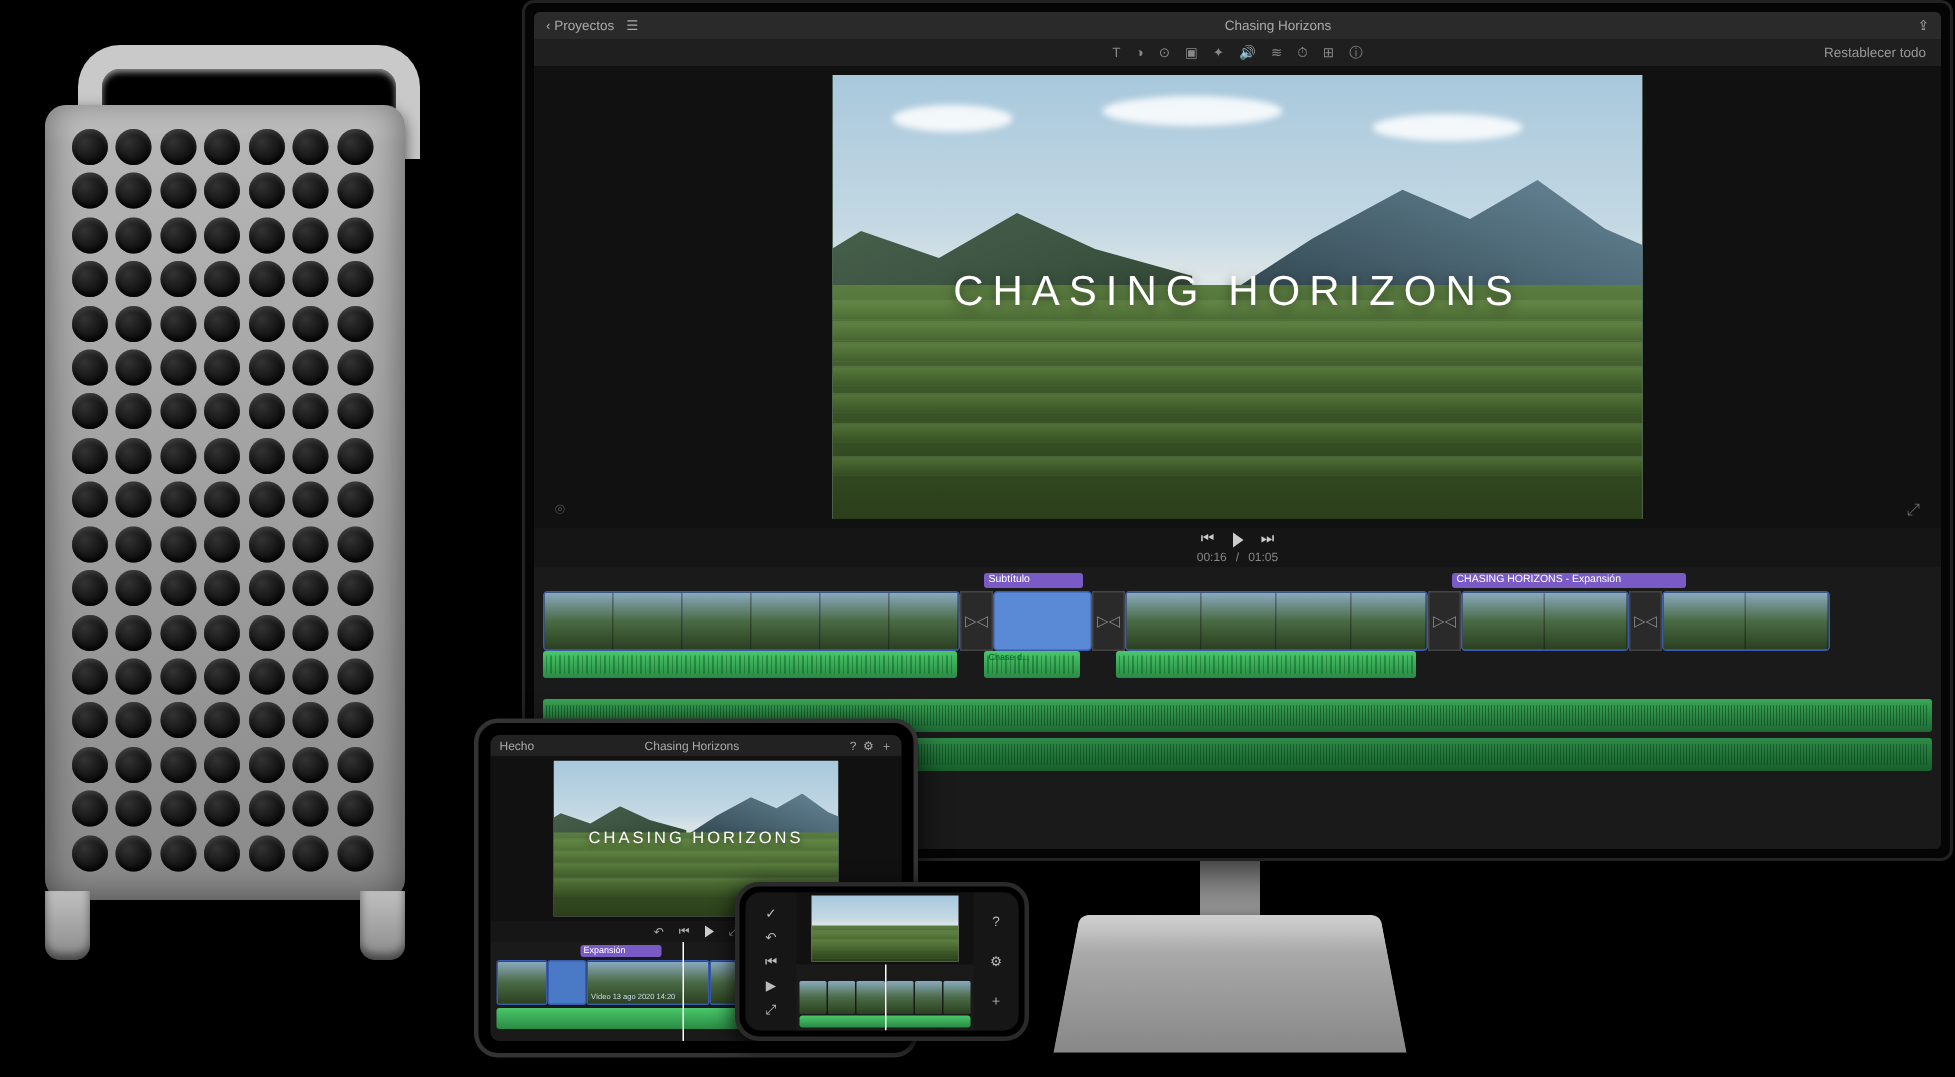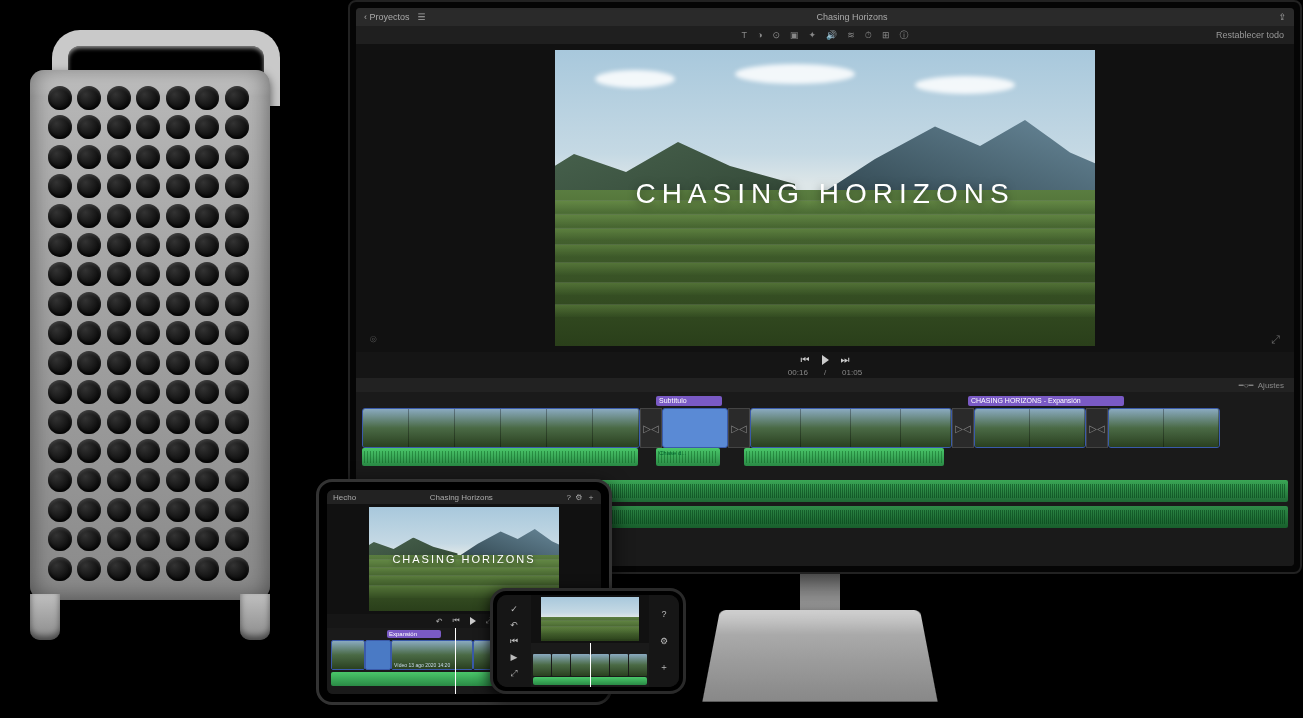--- a/index.html
+++ b/index.html
@@ -31,21 +31,21 @@
   .mtn{position:absolute;border-radius:2px}
   .mtn1{left:-20px;top:80px;width:260px;height:120px;background:linear-gradient(160deg,#4a6550 0%,#2d4030 100%);clip-path:polygon(0 100%,0 40%,15% 20%,35% 35%,55% 10%,75% 30%,100% 45%,100% 100%)}
   .mtn2{right:-20px;top:70px;width:300px;height:130px;background:linear-gradient(200deg,#6a8a9c 0%,#3d5560 60%,#2a3a40 100%);clip-path:polygon(0 60%,20% 30%,40% 5%,55% 20%,70% 0%,85% 25%,100% 40%,100% 100%,0 100%)}
   .valley{position:absolute;left:0;right:0;top:140px;bottom:0;background:linear-gradient(180deg,#5a7d40 0%,#3e5a2a 40%,#2a3f1a 100%)}
   .terrace{position:absolute;left:0;right:0;height:12px;border-top:1px solid rgba(255,255,255,.1);background:linear-gradient(180deg,rgba(120,160,80,.4),rgba(60,90,40,.2))}
   .title-overlay{position:absolute;left:0;right:0;top:128px;text-align:center;color:#fff;font-size:28px;font-weight:300;letter-spacing:6px;text-shadow:0 2px 8px rgba(0,0,0,.5)}
   .transport{height:26px;background:#151515;display:flex;flex-direction:column;align-items:center;justify-content:center;gap:2px;color:#888;font-size:8px}
   .transport .btns{display:flex;gap:12px;align-items:center}
   .play-ico{width:0;height:0;border-left:7px solid #ccc;border-top:5px solid transparent;border-bottom:5px solid transparent}
   .skip-ico{color:#ccc;font-size:10px}
-  .timecode{display:flex;gap:16px;}
+  .timecode{display:flex;gap:6px;}
   .tl-header{height:14px;background:#222;display:flex;align-items:center;justify-content:space-between;padding:0 10px;color:#888;font-size:8px}
   .timeline{flex:1;background:#1a1a1a;position:relative;overflow:hidden}
   .track{position:absolute;left:6px;right:6px;height:46px}
   .clip{position:absolute;top:0;height:38px;border:1px solid #3a5aaa;border-radius:3px;overflow:hidden;background:#2a3a5a}
   .clip-thumbs{position:absolute;inset:0;display:flex}
   .thumb{flex:1;background:linear-gradient(180deg,#8aaac0 0%,#4a6a45 50%,#2a4020 100%);border-right:1px solid rgba(0,0,0,.3)}
   .title-clip{position:absolute;height:10px;background:#7a5ac5;border-radius:2px;font-size:7px;color:#fff;padding:0 3px;line-height:10px;overflow:hidden;white-space:nowrap}
   .audio-green{position:absolute;left:6px;right:6px;height:18px;background:linear-gradient(180deg,#4ac76a,#2a8a45);border-radius:2px}
   .audio-green::after{content:"";position:absolute;inset:3px 2px;background:repeating-linear-gradient(90deg,rgba(0,80,20,.4) 0,rgba(0,80,20,.4) 1px,transparent 1px,transparent 3px)}
   .audio-track{position:absolute;left:6px;right:6px;height:22px;background:linear-gradient(180deg,#3aa655,#1f6a35);border-radius:2px}
@@ -274,24 +274,20 @@
         <span class="play-ico"></span>
         <span class="skip-ico">⏭</span>
       </div>
       <div class="timecode">
         <span>00:16</span>
         <span>/</span>
         <span>01:05</span>
       </div>
     </div>
 
-    <div class="tl-header">
-      <span></span>
-      <span><span>━○━</span>&nbsp;&nbsp;<span>Ajustes</span></span>
-    </div>
 
     <div class="timeline">
 
       <div class="title-clip" style="left:300px;top:4px;width:60px">Subtítulo</div>
       <div class="title-clip" style="left:612px;top:4px;width:150px">CHASING HORIZONS - Expansión</div>
 
       <div class="track" style="top:16px">
         <div class="clip" style="left:0;width:276px">
           <div class="clip-thumbs">
               <div class="thumb"></div>

